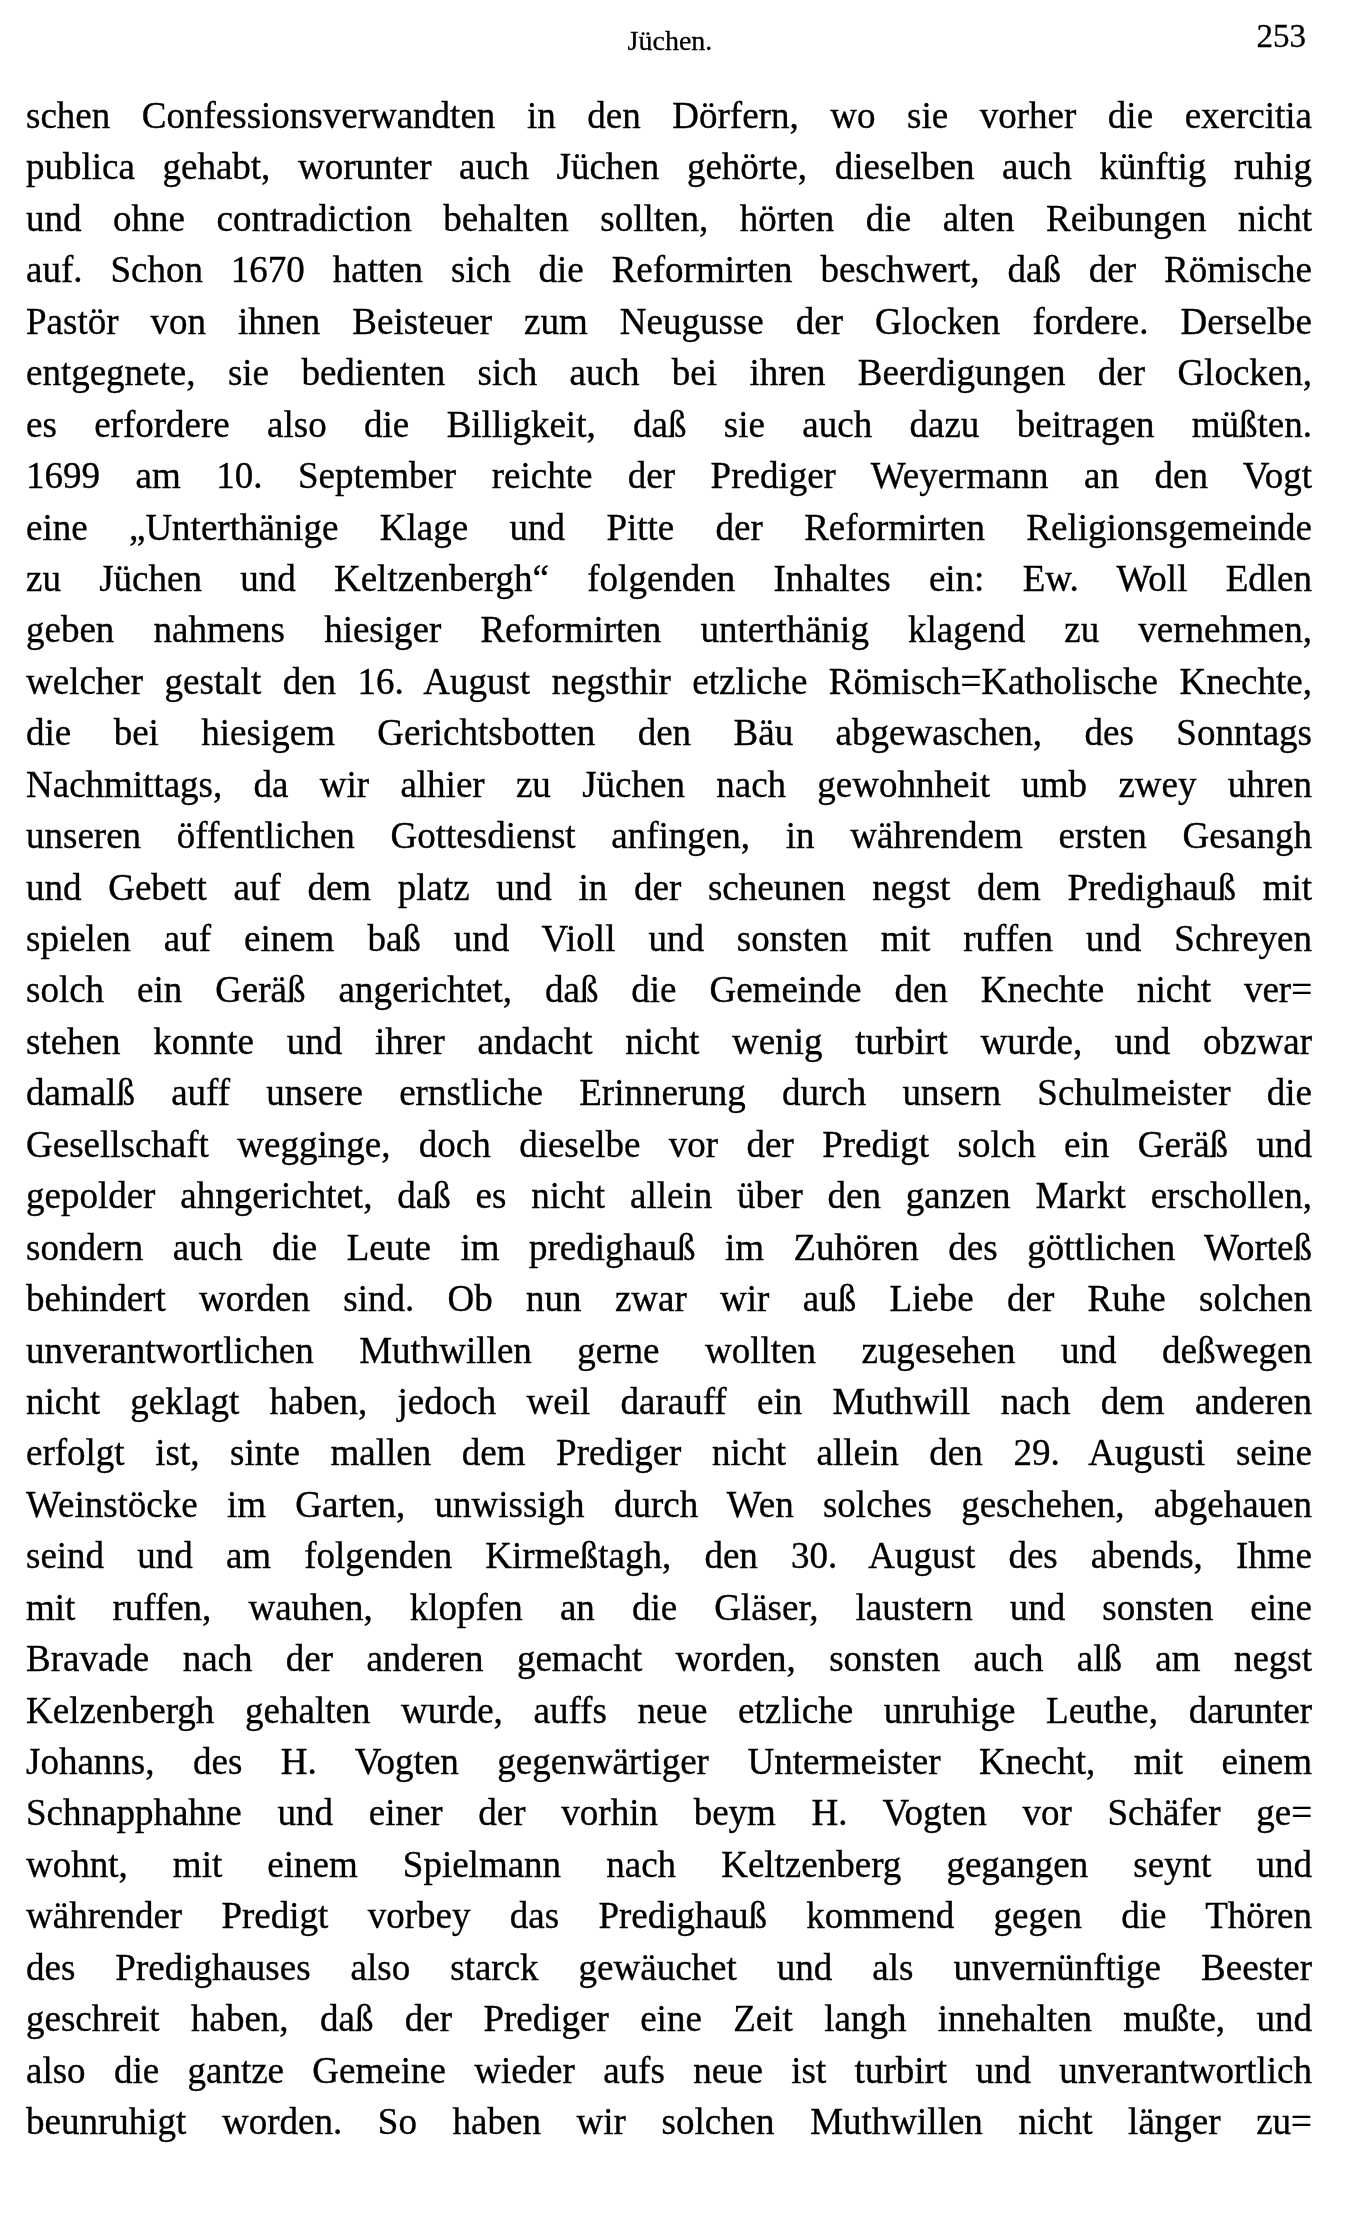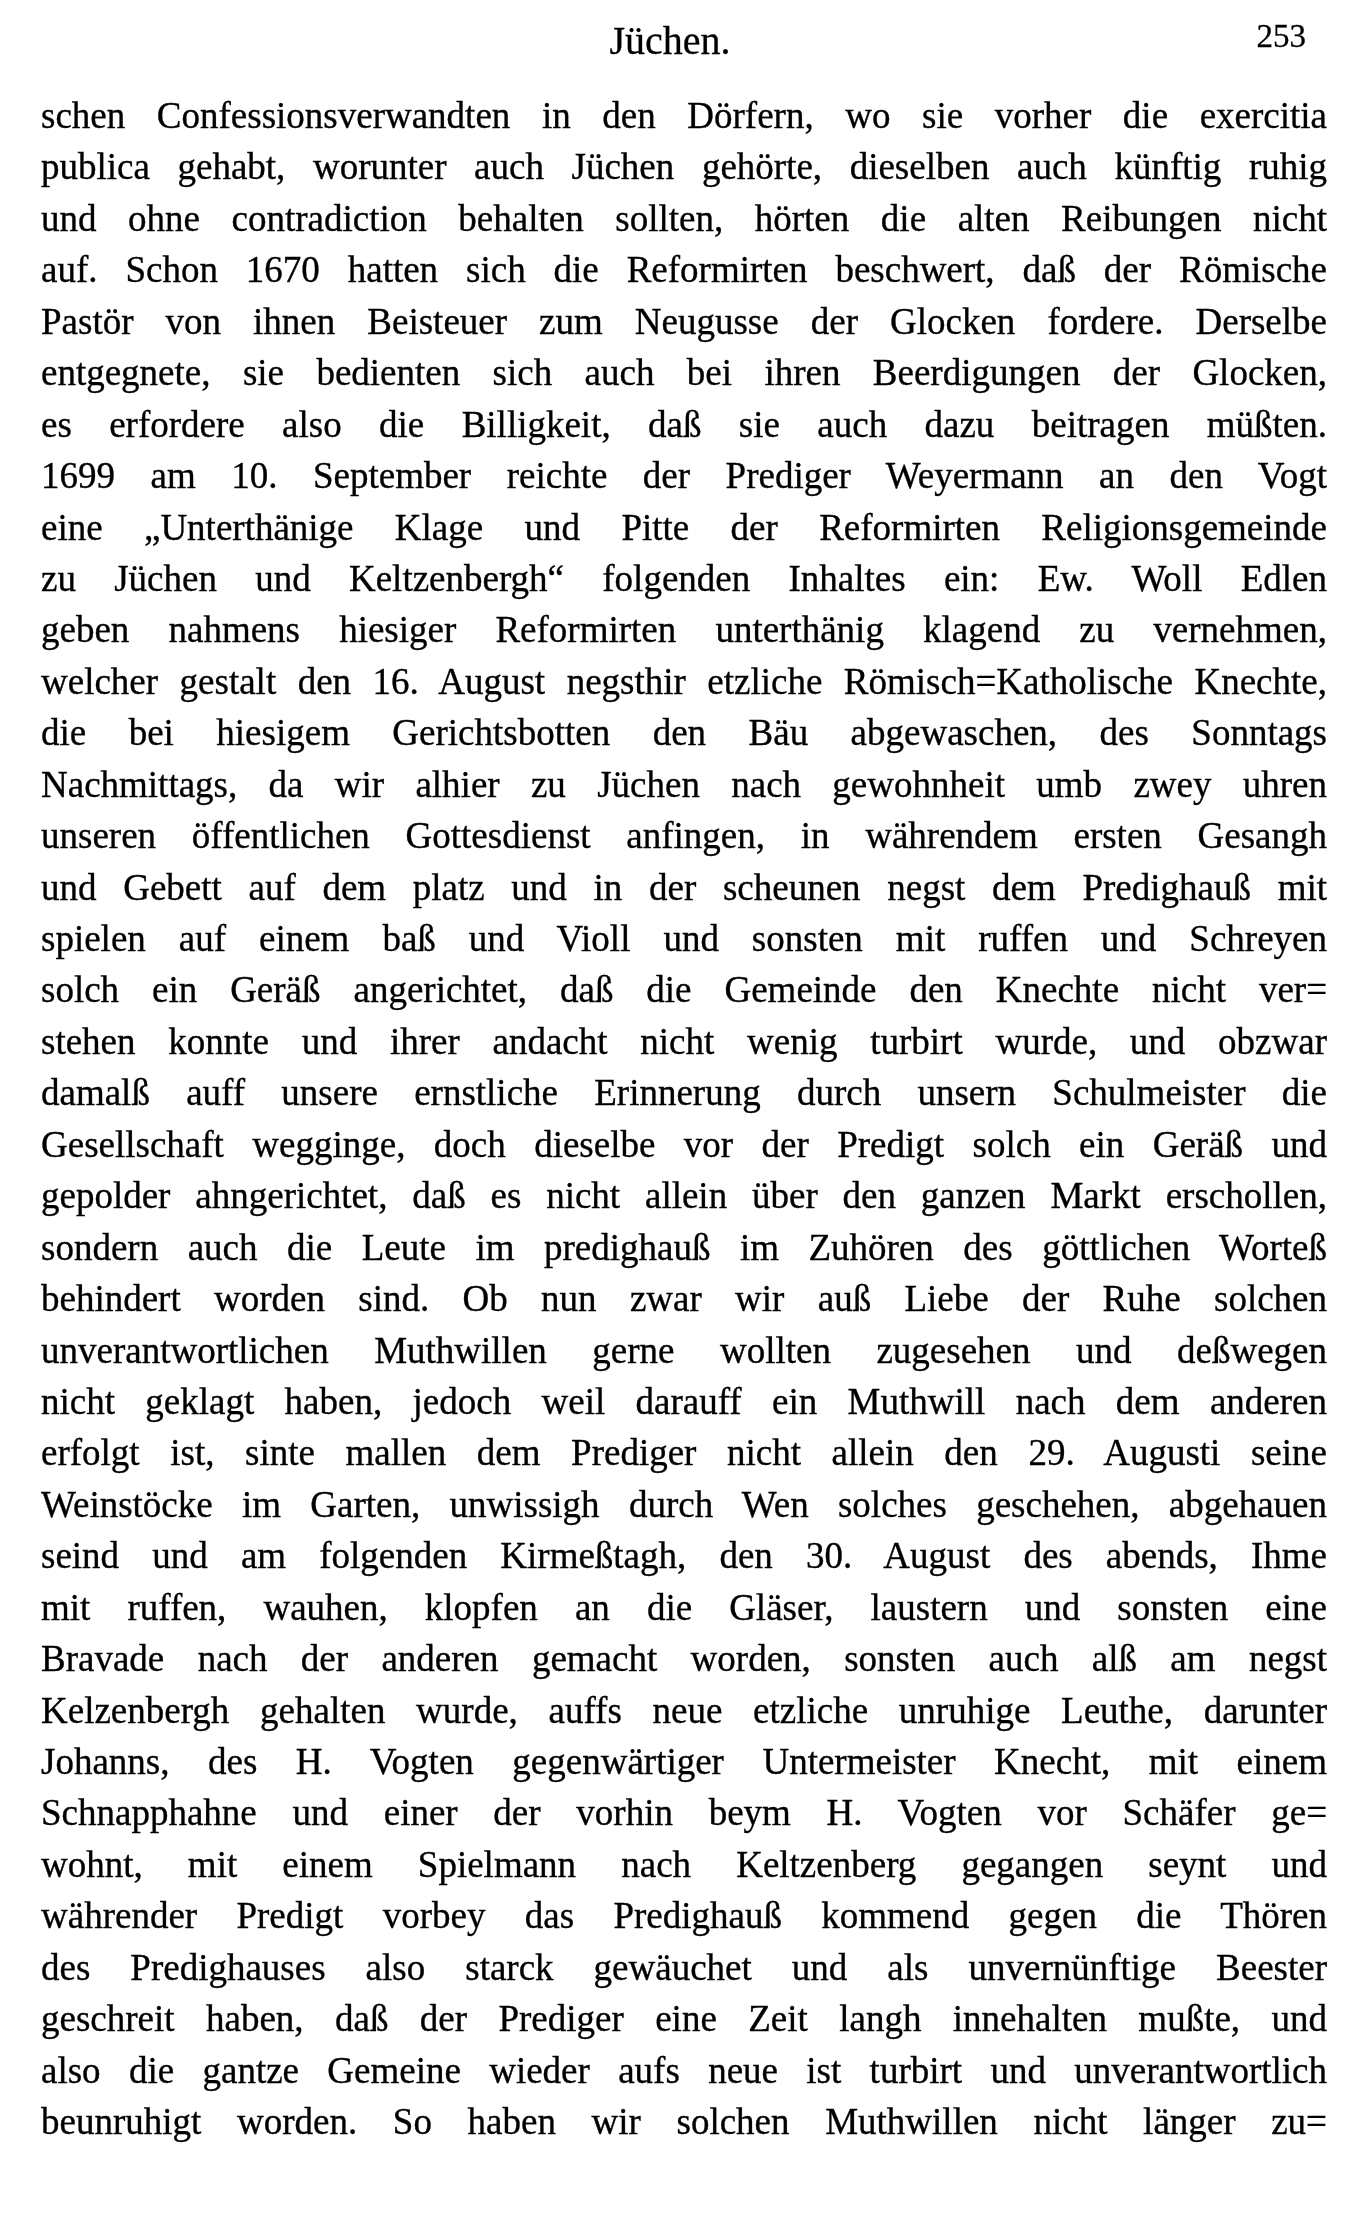--- a/index.html
+++ b/index.html
@@ -15,36 +15,36 @@
       background: #ffffff;
       color: #000000;
       font-family: "Liberation Serif", "DejaVu Serif", serif;
     }
     .running-head {
       position: absolute;
       left: 0;
       top: 21px;
       width: 1340px;
       text-align: center;
-      font-size: 40px;
+      font-size: 28px;
       line-height: 40px;
       -webkit-text-stroke: 0.3px #000;
     }
     .page-number {
       position: absolute;
       right: 40px;
       top: 16px;
       font-size: 33px;
       line-height: 40px;
       margin-left: 20px;
       -webkit-text-stroke: 0.3px #000;
     }
     .body-text {
       position: absolute;
-      left: 41px;
+      left: 26px;
       top: 90px;
       width: 1286px;
       font-size: 37px;
       line-height: 51.45px;
       -webkit-text-stroke: 0.35px #000;
     }
     .line {
       display: block;
       height: 51.45px;
       text-align: justify;

